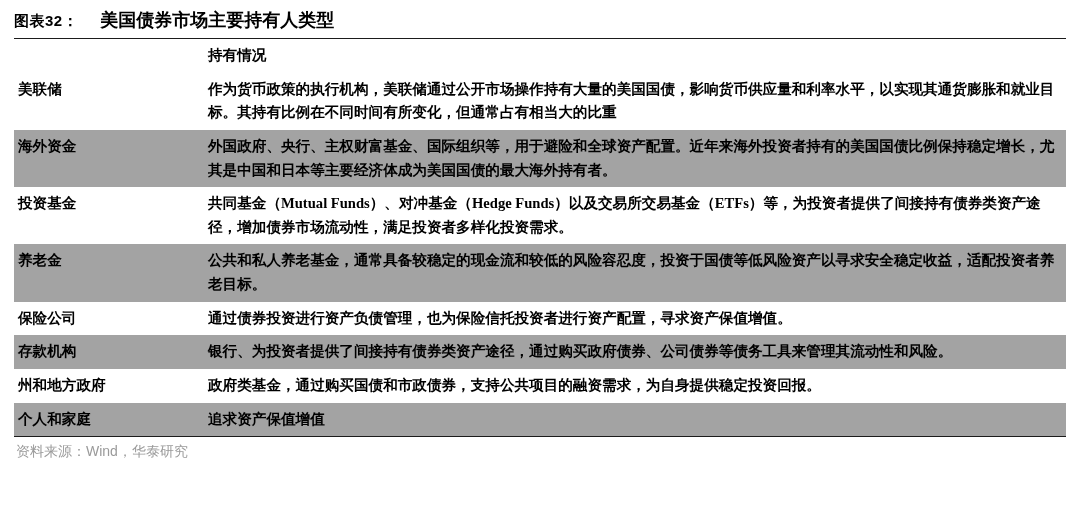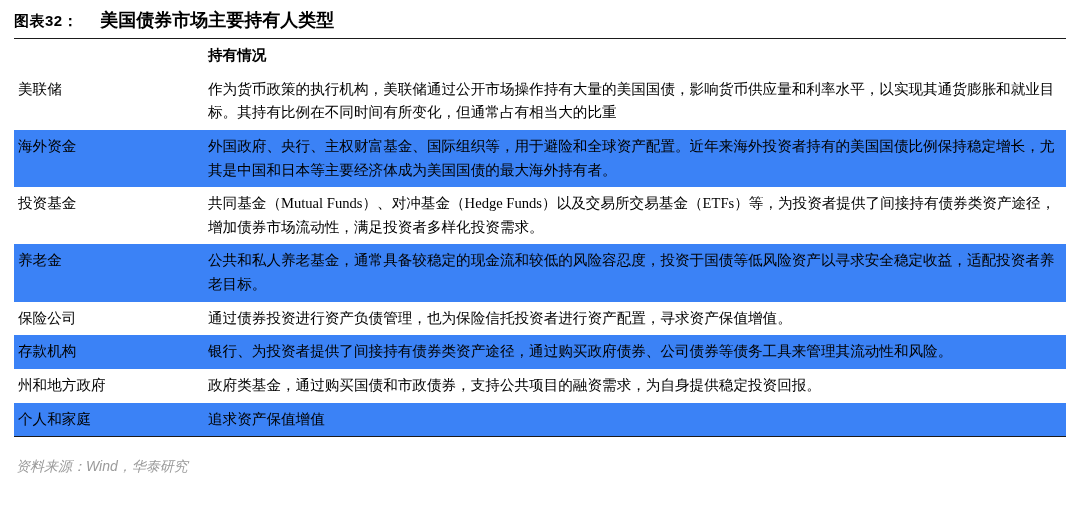--- a/index.html
+++ b/index.html
@@ -50,33 +50,33 @@
     width: 100%;
     border-collapse: collapse;
     table-layout: fixed;
     font-size: 14.6px;
   }
   table.main td, table.main th {
     vertical-align: top;
     padding: 5px 4px 5px 4px;
     line-height: 1.62;
     text-align: left;
-    font-weight: normal;
+    font-weight: bold;
   }
   col.c1 { width: 190px; }
   col.c2 { width: auto; }
   .hdr td {
     padding-top: 4px;
     padding-bottom: 3px;
   }
   .hdr .h2 {
     font-weight: bold;
   }
   tr.shaded td {
-    background: #3b82f6;
+    background: #a3a3a3;
   }
   td.cat {
     padding-left: 2px;
     white-space: nowrap;
   }
   td.desc {
     padding-left: 6px;
     padding-right: 8px;
     text-align: justify;
     text-justify: inter-ideograph;
@@ -84,22 +84,21 @@
   .rule-bottom {
     border-top: 1.3px solid #1b1b1b;
     height: 0;
     margin-top: 0px;
   }
   
   .source {
     font-family: "Liberation Sans", "DejaVu Sans", sans-serif;
     font-size: 14px;
     color: #9a9a9a;
-    padding: 21px 0 0 2px;
-    font-style: italic;
+    padding: 6px 0 0 2px;
   }
 </style>
 </head>
 <body>
 
 <div class="page">
 
   <div class="title-row">
     <span class="title-label">图表32：</span>
     <span class="title-text">美国债券市场主要持有人类型</span>

